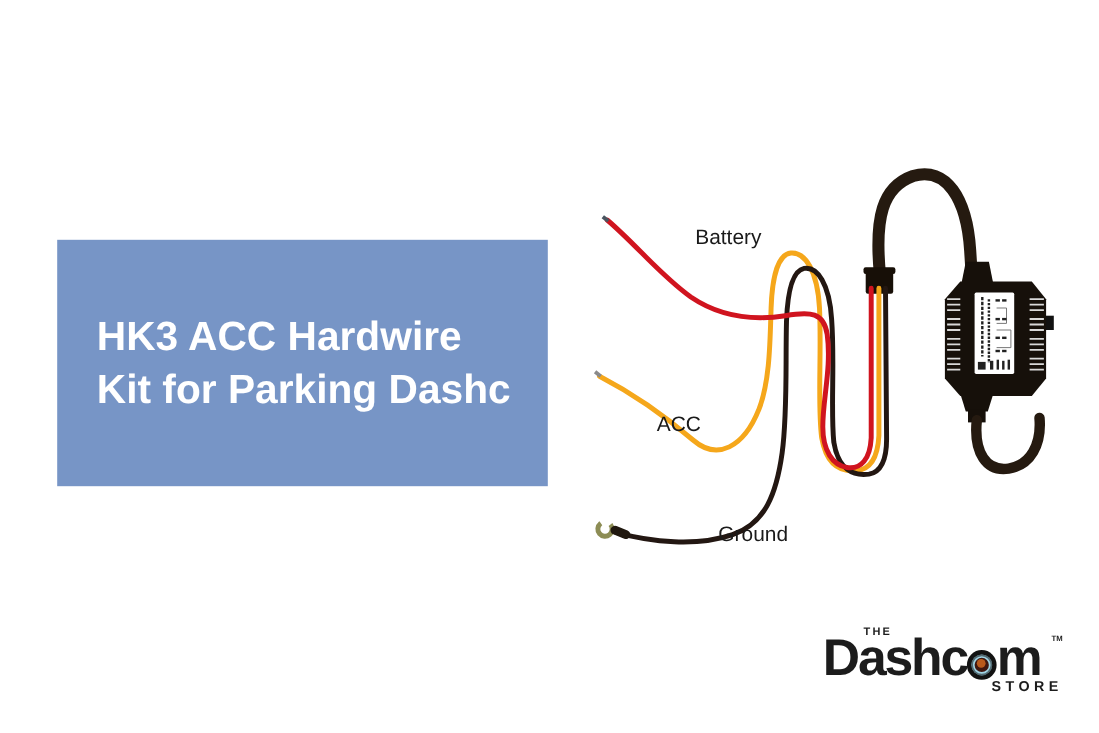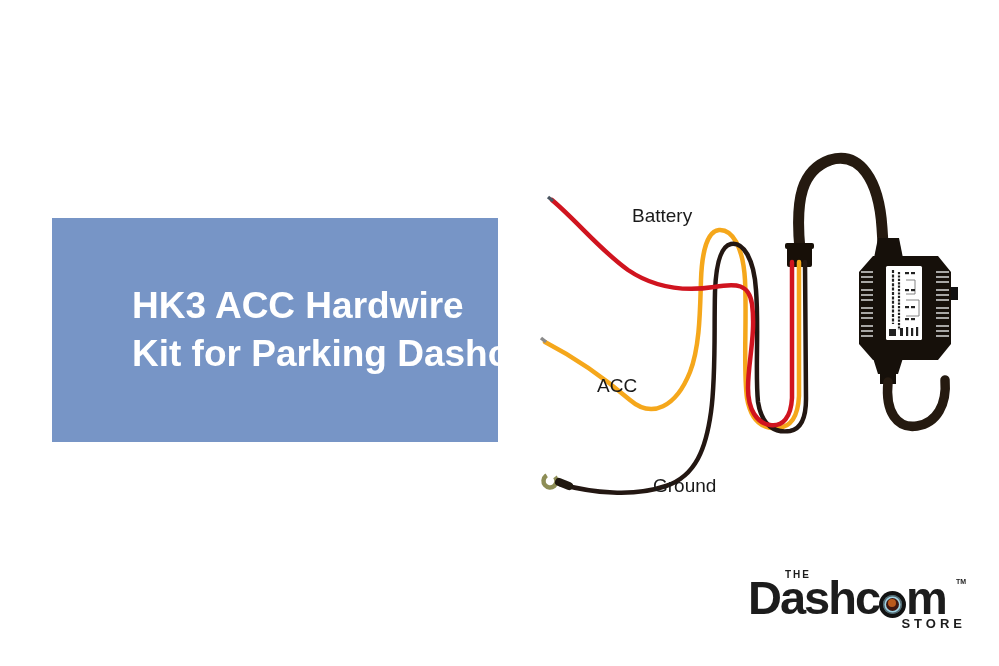--- a/index.html
+++ b/index.html
@@ -8,21 +8,21 @@
     font-family:"Liberation Sans",sans-serif;
   }
   
   .title-card{
     position:absolute;left:52px;top:218px;width:446px;height:224px;
     background:#7795c6;display:flex;flex-direction:column;justify-content:center;
     padding-left:36px;box-sizing:border-box;
   }
   .title-card .line{
     color:#ffffff;font-weight:700;font-size:37px;line-height:48px;
-    letter-spacing:0px;white-space:nowrap;margin-left:44px;
+    letter-spacing:0px;white-space:nowrap;
   }
   
   .diagram{position:absolute;left:0;top:0;}
   .wire-label{font-family:"Liberation Sans",sans-serif;font-size:19px;fill:#1a1a1a;}
   
   .logo{position:absolute;left:746px;top:566px;width:226px;height:74px;color:#1c1c1c;}
   .logo .the{
     position:absolute;left:39px;top:3px;font-size:10px;font-weight:700;letter-spacing:2px;
   }
   .logo .main{

